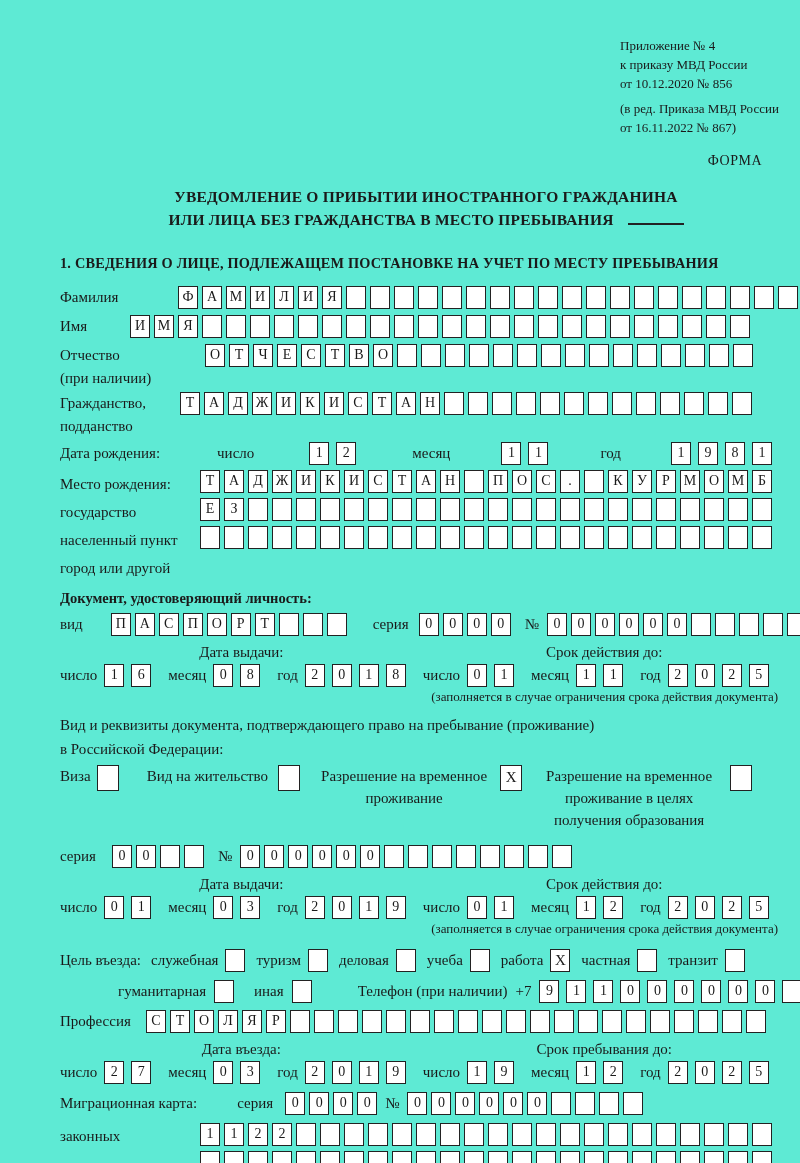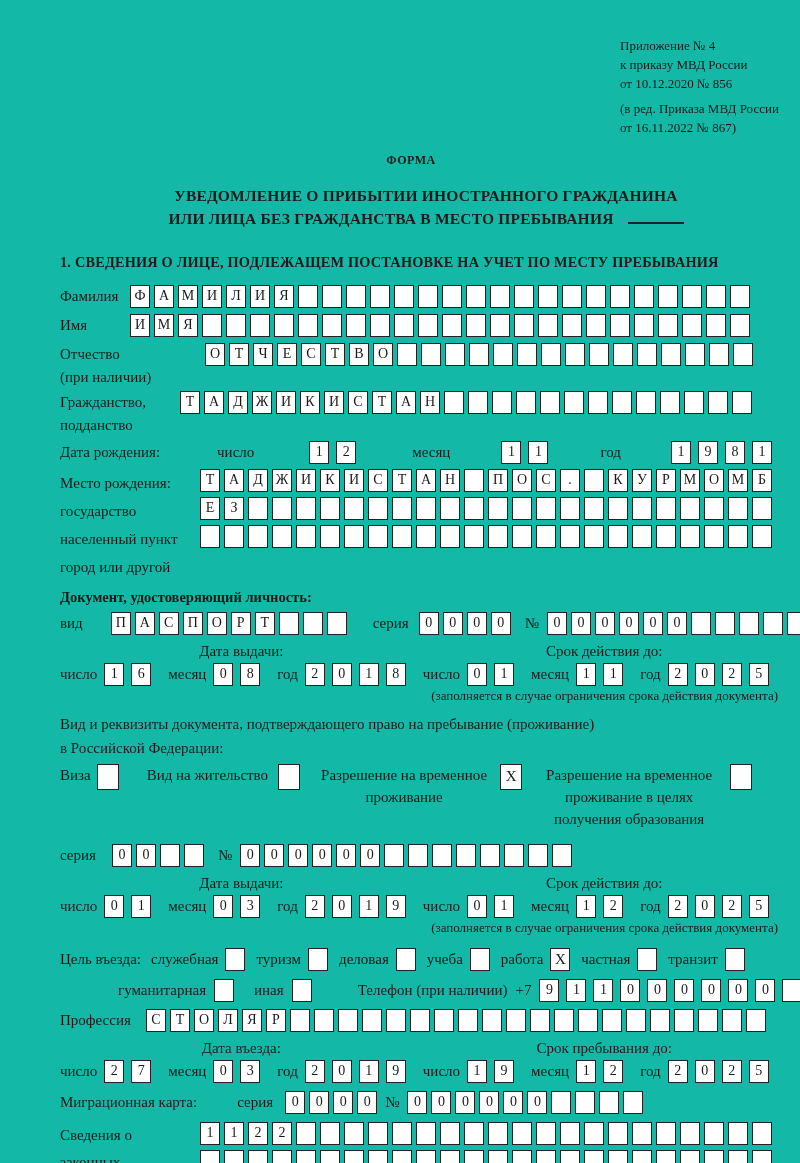--- a/index.html
+++ b/index.html
@@ -7,31 +7,31 @@
   body {
     width: 800px; height: 1163px;
     font-family: "Liberation Serif", serif;
     color: #1a1a1a;
   }
   .page {
     position: relative;
     width: 800px; height: 1163px;
     padding: 36px 8px 10px 60px;
     overflow: hidden;
-    background: #14b8a6;
+    background: #5eead4;
   }
   
   .annex {
     margin-left: 560px; width: 190px;
     font-size: 13px; line-height: 19px;
   }
   .annex .gap { margin-top: 6px; }
   .forma {
     margin-top: 16px; margin-right: 30px;
-    text-align: center; font-weight: bold; font-size: 12px;
+    text-align: right; font-weight: normal; font-size: 14px;
     letter-spacing: .5px;
   }
   
   .title {
     margin-top: 16px; text-align: center;
     font-weight: bold; font-size: 15.5px; line-height: 23px;
     letter-spacing: .2px;
   }
   .title-underline {
     display: inline-block; width: 56px; height: 2px;
@@ -105,21 +105,21 @@
 
   <div class="title">
     <div>УВЕДОМЛЕНИЕ О ПРИБЫТИИ ИНОСТРАННОГО ГРАЖДАНИНА</div>
     <div>
       <span>ИЛИ ЛИЦА БЕЗ ГРАЖДАНСТВА В МЕСТО ПРЕБЫВАНИЯ</span><span class="title-underline"></span>
     </div>
   </div>
 
   <div class="sec-heading">1. СВЕДЕНИЯ О ЛИЦЕ, ПОДЛЕЖАЩЕМ ПОСТАНОВКЕ НА УЧЕТ ПО МЕСТУ ПРЕБЫВАНИЯ</div>
 
-  <div class="f-row" style="margin-top:14px;">
+  <div class="f-row" style="margin-top:14px;gap:48px;">
     <span class="lblcol lab-surname">Фамилия</span>
     <span class="boxrow">
         <span class="cell">Ф</span>
         <span class="cell">А</span>
         <span class="cell">М</span>
         <span class="cell">И</span>
         <span class="cell">Л</span>
         <span class="cell">И</span>
         <span class="cell">Я</span>
         <span class="cell"></span>
@@ -670,21 +670,20 @@
         <span class="cell">0</span>
         <span class="cell"></span>
         <span class="cell"></span>
         <span class="cell"></span>
         <span class="cell"></span>
       </span>
   </div>
 
   <div class="f-row" style="margin-top:8px;">
     <span class="lblcol" style="flex-basis:140px; line-height:27px;">
-      <div>Сведения о</div>
       <div>законных</div>
 
     </span>
     <span class="bp-rows">
       <span class="boxrow">
           <span class="cell">1</span>
           <span class="cell">1</span>
           <span class="cell">2</span>
           <span class="cell">2</span>
           <span class="cell"></span>

